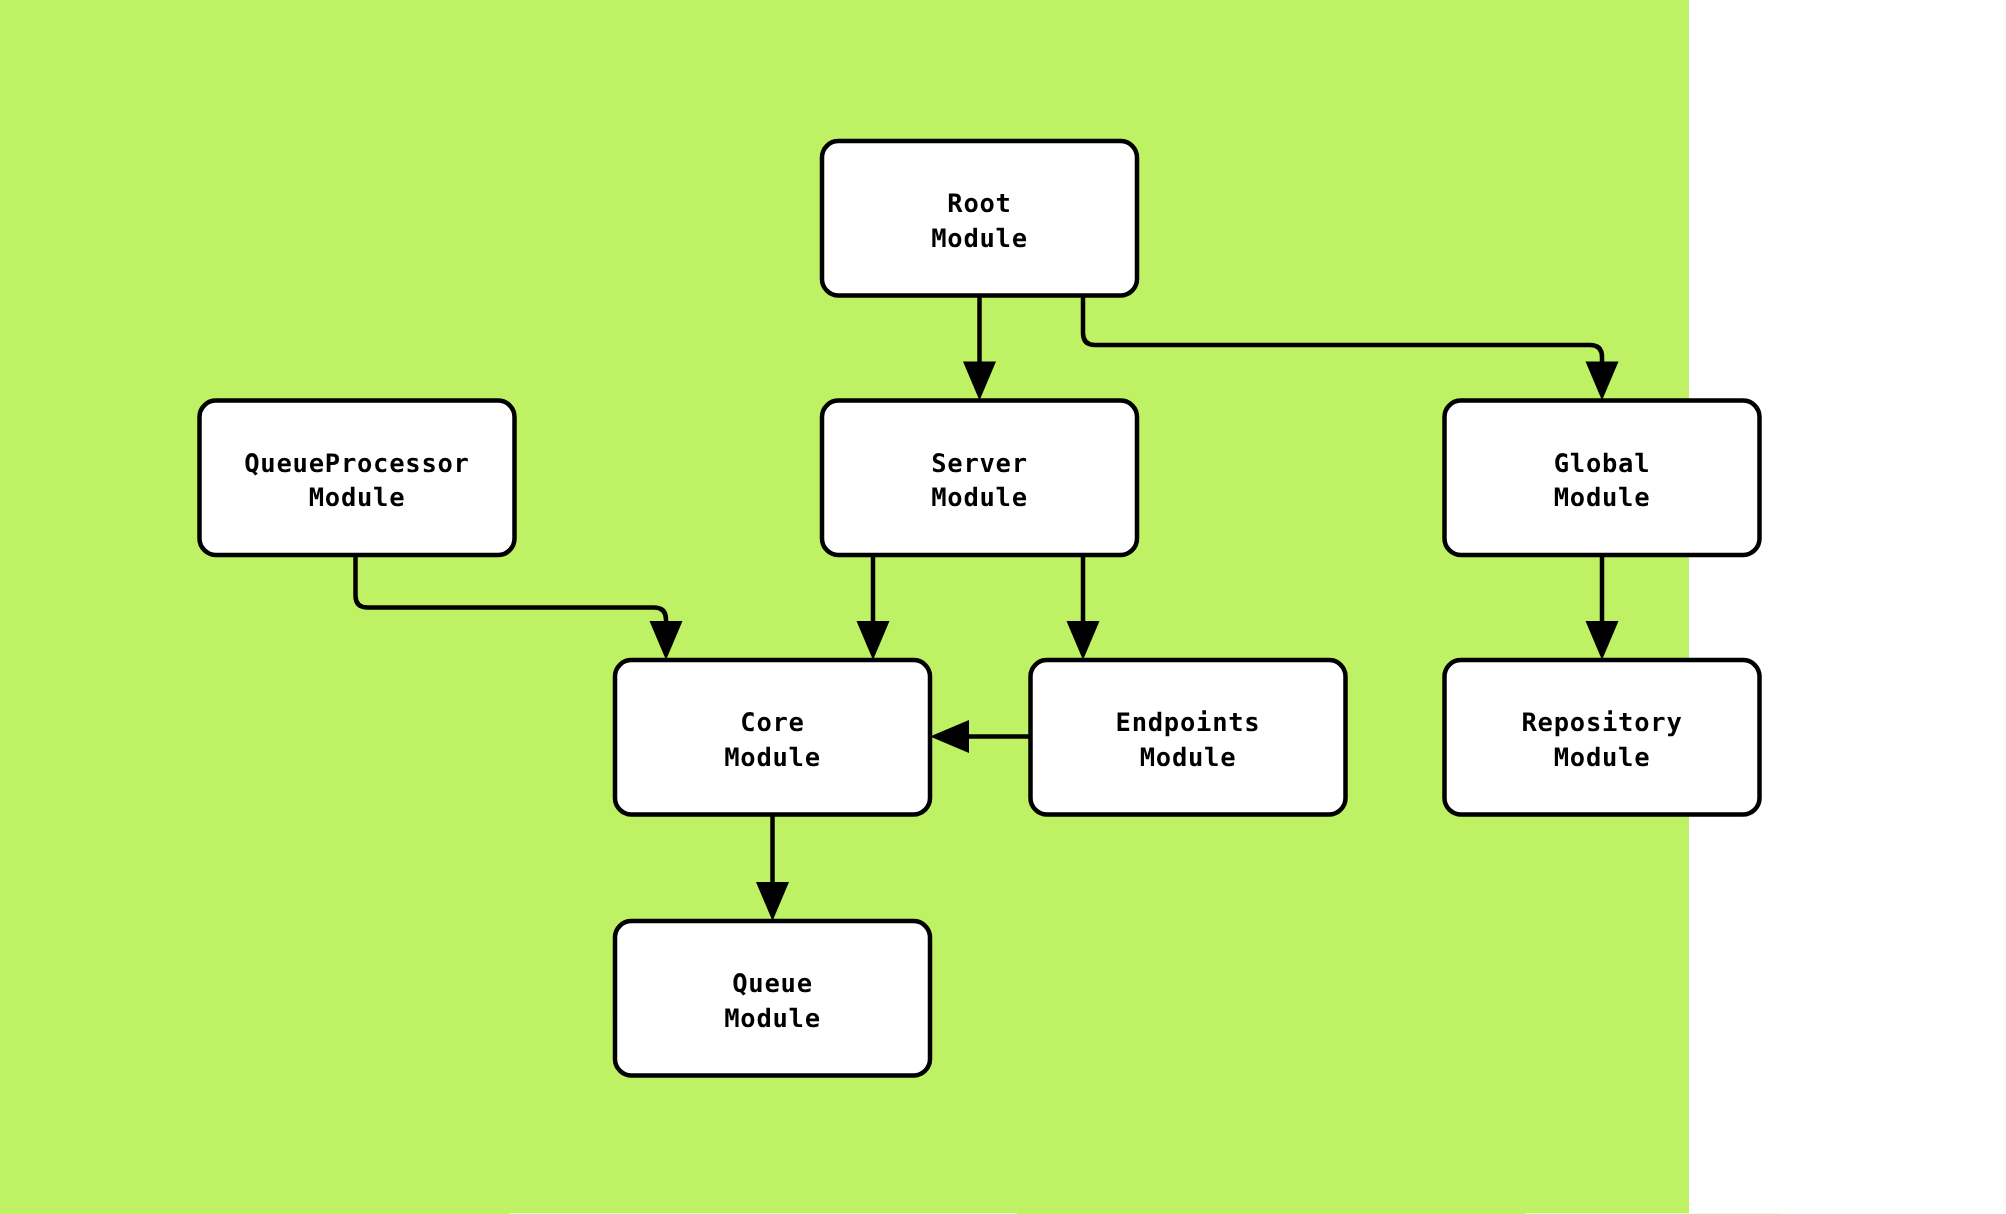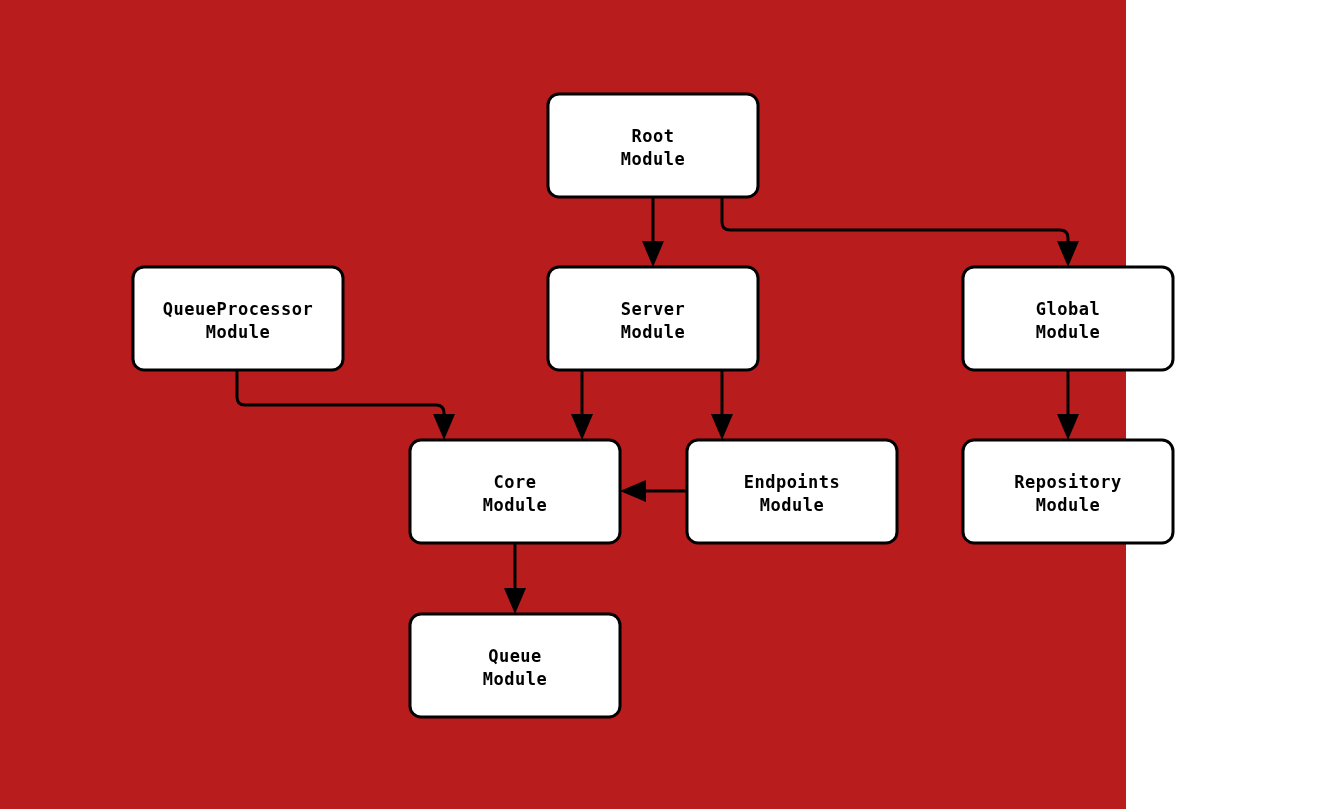--- a/index.html
+++ b/index.html
@@ -10,21 +10,21 @@
   body {
     width: 1337px;
     height: 809px;
     overflow: hidden;
     font-family: "DejaVu Sans Mono", monospace;
   }
   #diagram-root {
     position: relative;
     width: 1126px;
     height: 809px;
-    background: #b91c1c;
+    background: #bef264;
   }
   svg.diagram-canvas {
     display: block;
     width: 1337px;
     height: 809px;
   }
   .node-box {
     fill: #ffffff;
     stroke: #000000;
     stroke-width: 3;

